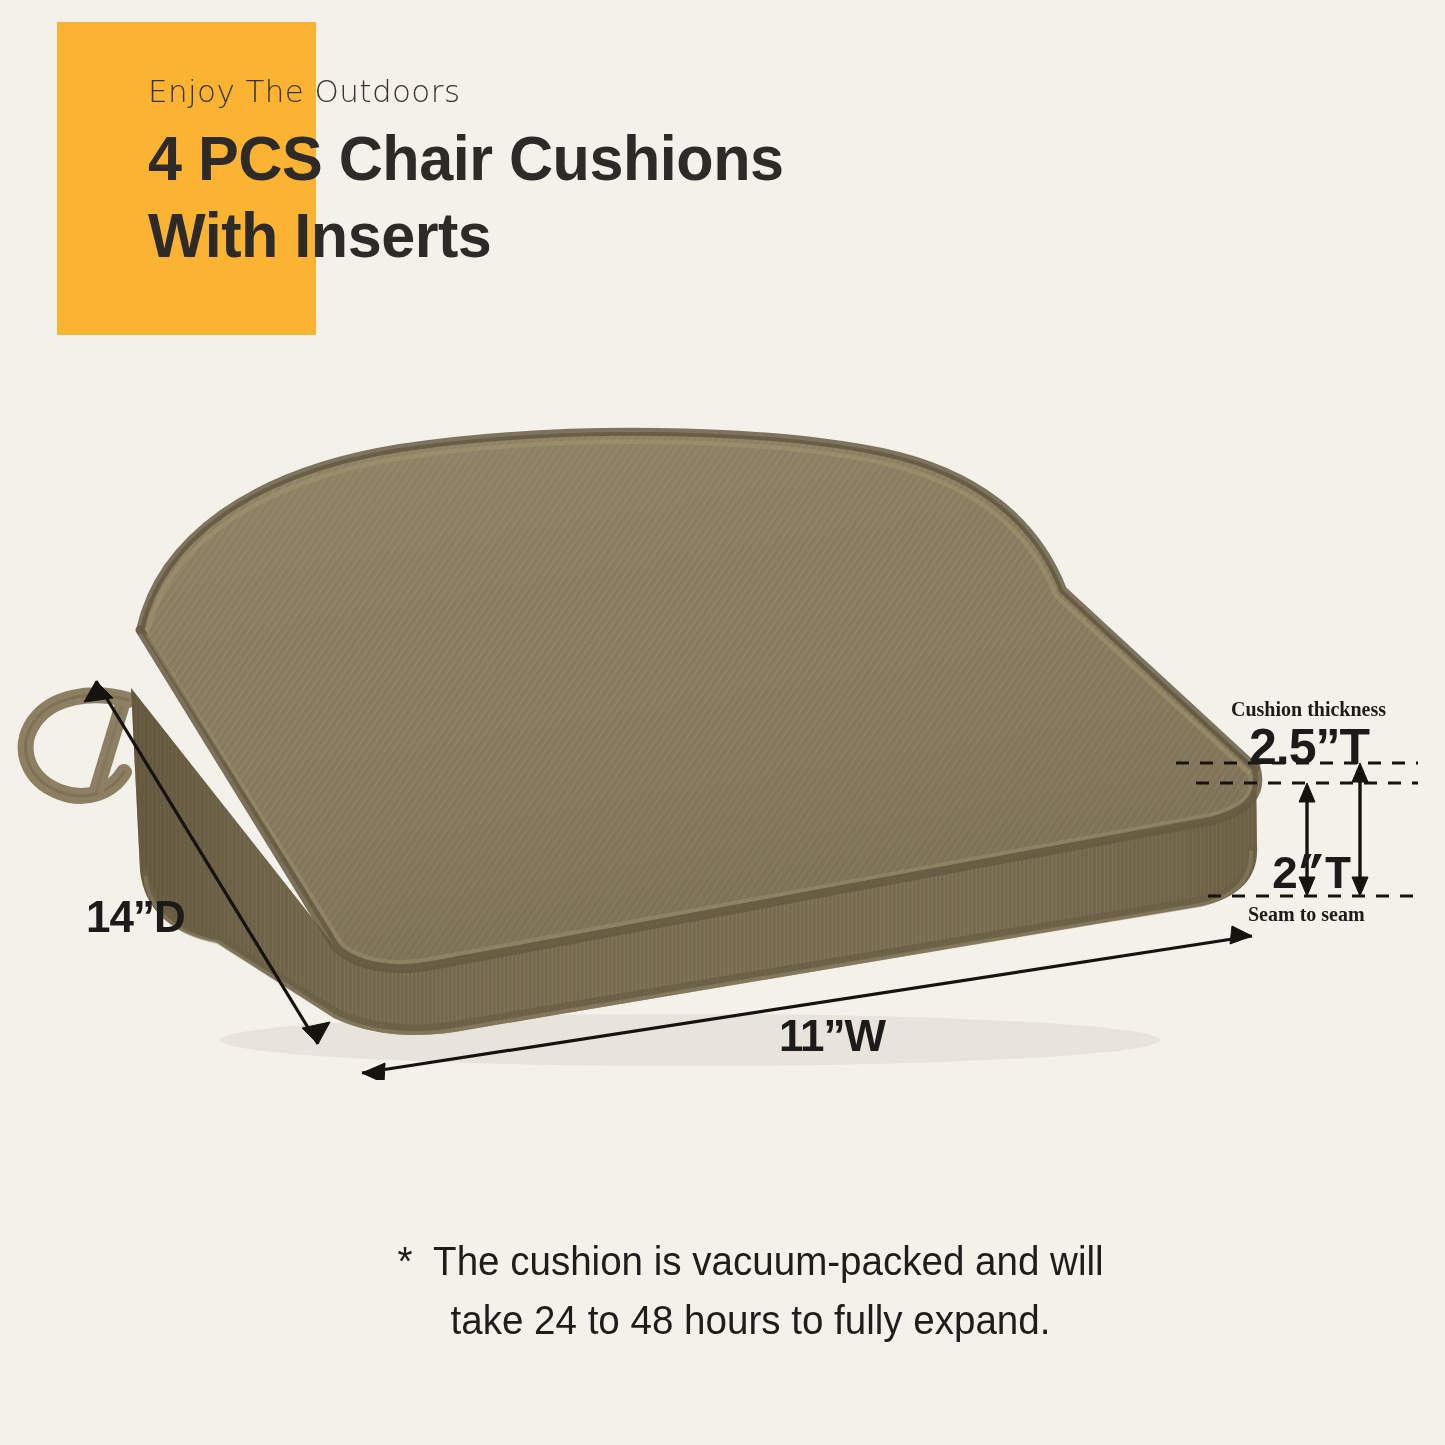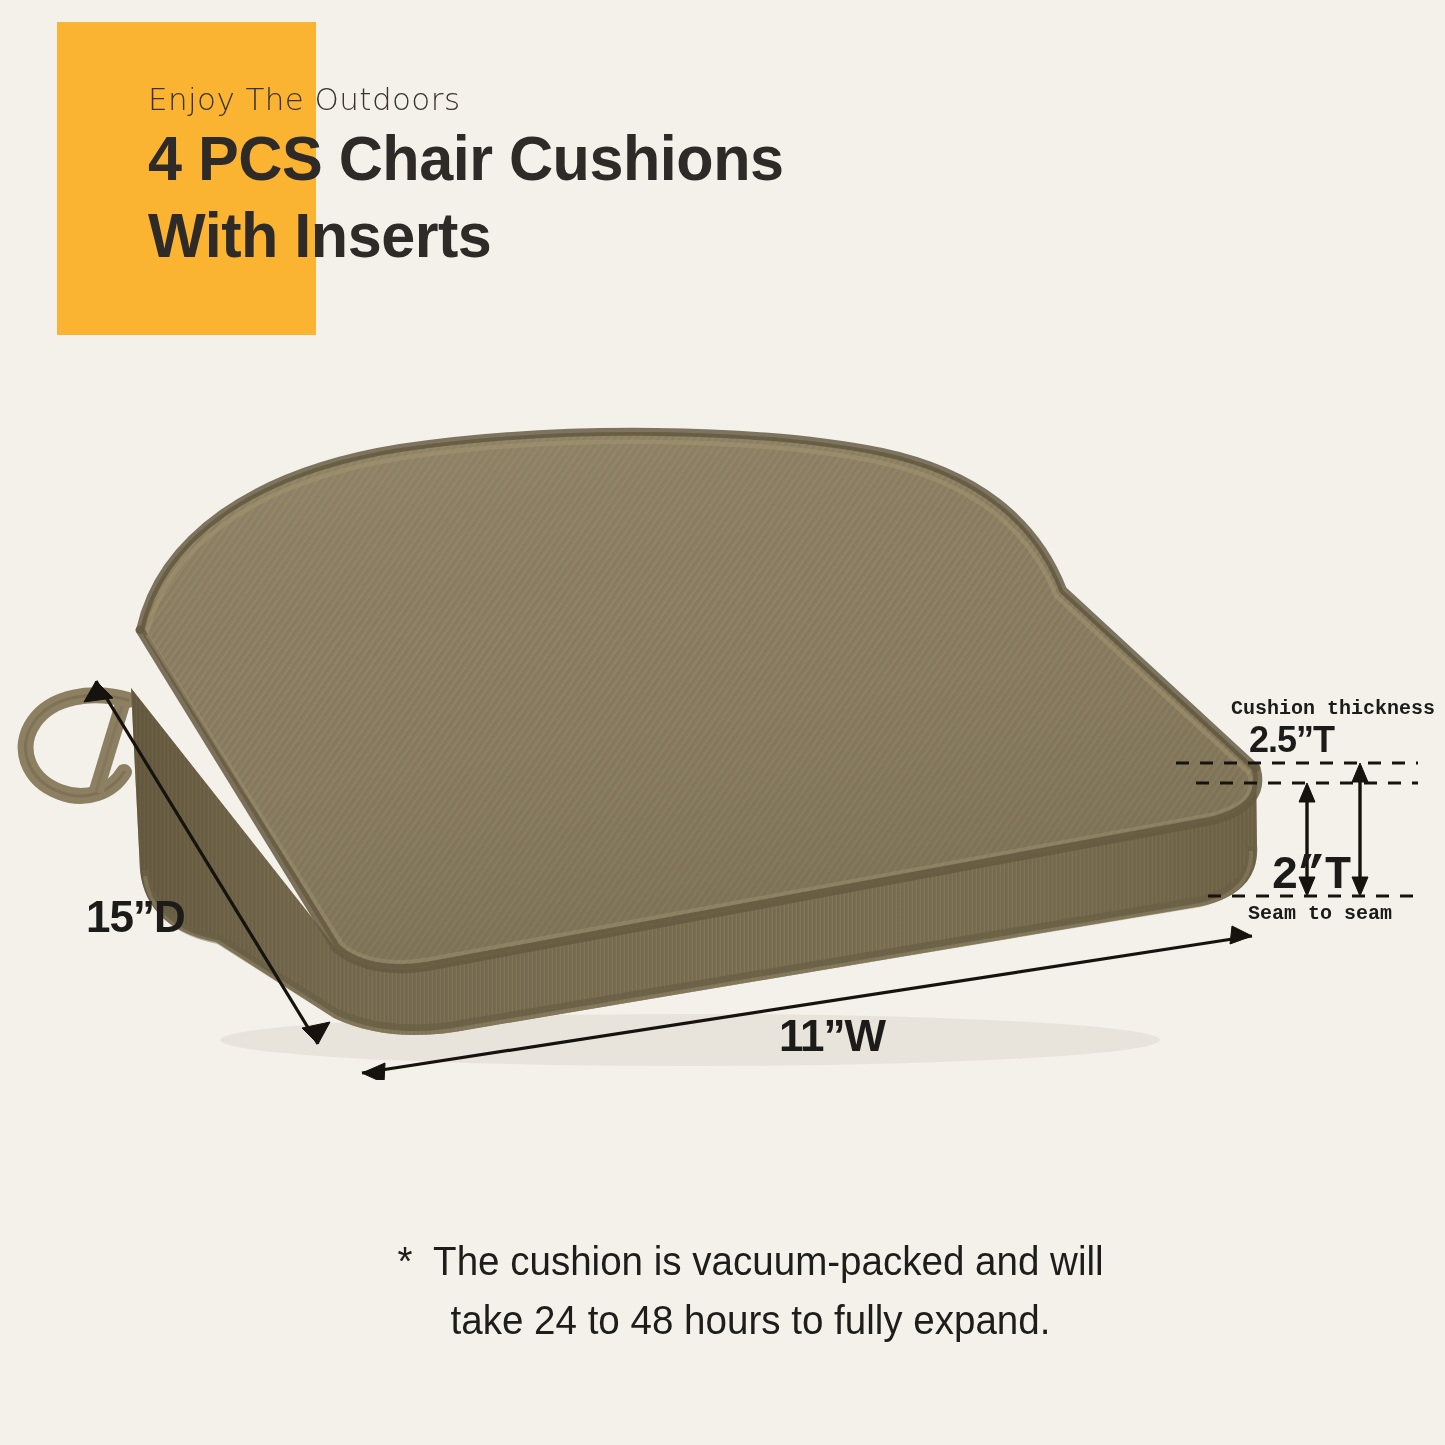--- a/index.html
+++ b/index.html
@@ -10,21 +10,21 @@
     overflow:hidden;position:relative;
   }
   #stage{position:absolute;inset:0;width:1445px;height:1445px;}
 
   
   .yellow-block{
     position:absolute;left:57px;top:22px;width:259px;height:313px;
     background:#fbb432;
   }
   .eyebrow{
-    position:absolute;left:148px;top:84px;
+    position:absolute;left:148px;top:76px;
     font-size:31px;font-weight:300;letter-spacing:.4px;
     color:#3a332c;white-space:nowrap;line-height:1;
     font-family:"DejaVu Sans",sans-serif;
   }
   .headline{
     position:absolute;left:148px;top:120px;
     font-size:63px;font-weight:bold;line-height:1.22;
     color:#2e2a28;white-space:nowrap;letter-spacing:-.5px;
     font-family:"Liberation Sans",sans-serif;
     transform:scaleX(.97);transform-origin:left top;
@@ -35,25 +35,25 @@
   .cushion-wrap{position:absolute;left:0;top:400px;width:1445px;height:680px;}
   .cushion-svg{position:absolute;left:0;top:0;}
 
   
   .dim{
     position:absolute;color:#1d1b19;font-weight:bold;
     font-family:"Liberation Sans",sans-serif;white-space:nowrap;line-height:1;
   }
   .dim-16d{left:86px;top:895px;font-size:44px;letter-spacing:-1px;}
   .dim-17w{left:779px;top:1014px;font-size:44px;letter-spacing:-1px;}
-  .dim-25t{left:1249px;top:722px;font-size:36px;letter-spacing:-1px;}
+  .dim-25t{left:1249px;top:722px;font-size:50px;letter-spacing:-1px;}
   .dim-2t{left:1271px;top:853px;font-size:46px;letter-spacing:-1px;font-family:Liberation Mono, monospace;}
   .cap{
     position:absolute;color:#1d1b19;font-weight:bold;font-size:20px;
-    font-family:Liberation Mono, monospace;white-space:nowrap;line-height:1;
+    font-family:Liberation Serif, serif;white-space:nowrap;line-height:1;
   }
   .cap-thick{left:1231px;top:699px;}
   .cap-seam{left:1248px;top:904px;}
 
   
   .footnote{
     position:absolute;left:0;top:1232px;width:1445px;
     text-align:center;color:#1f1d1b;
     font-size:41px;line-height:1.45;font-weight:400;
     font-family:"Liberation Sans",sans-serif;
@@ -209,21 +209,21 @@
 
         <g>
           <line x1="1307" y1="386" x2="1307" y2="493" stroke-width="3.4"></line>
           <polygon points="1307,383 1315,402 1299,402"></polygon>
           <polygon points="1307,496 1315,477 1299,477"></polygon>
         </g>
       </g>
     </svg>
   </div>
 
-  <div class="dim dim-16d">15”D</div>
+  <div class="dim dim-16d">14”D</div>
   <div class="dim dim-17w">11”W</div>
 
   <div class="cap cap-thick">Cushion thickness</div>
   <div class="dim dim-25t">2.5”T</div>
   <div class="dim dim-2t">2”T</div>
   <div class="cap cap-seam">Seam to seam</div>
 
   <div class="footnote">
     <span class="ln"><span class="star">*</span><span>The cushion is vacuum-packed and will</span></span>
     <span class="ln">take 24 to 48 hours to fully expand.</span>

